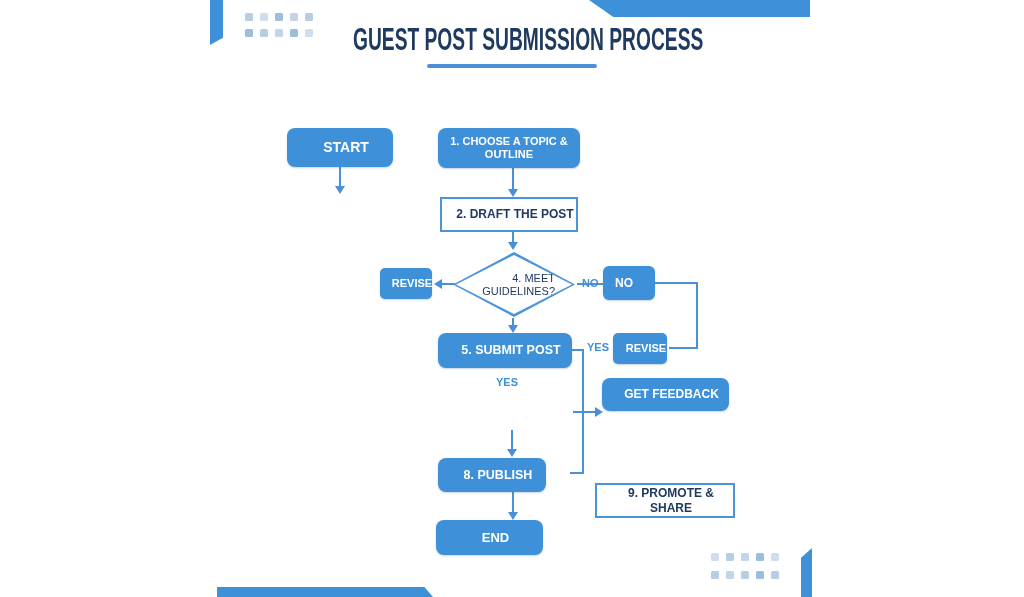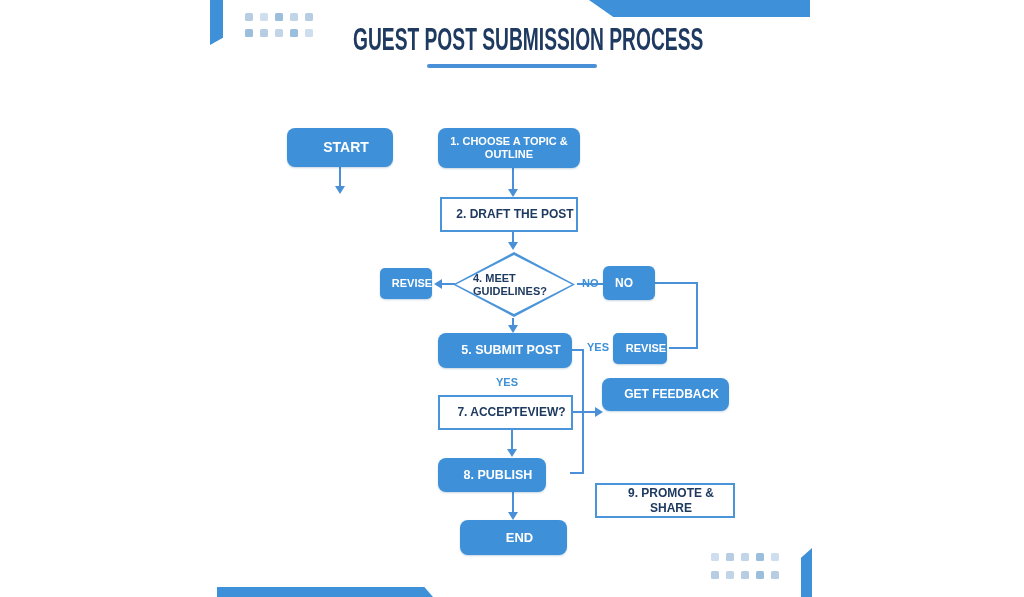--- a/index.html
+++ b/index.html
@@ -35,21 +35,21 @@
   }
   .blue-node{background:var(--blue);color:#ffffff;border-radius:8px;box-shadow:0 1px 2px rgba(40,90,140,.25);}
   .white-node{background:#ffffff;color:var(--navy);border:2px solid var(--outline);border-radius:0;}
   .edge-label{position:absolute;font-weight:700;color:var(--label);font-size:11px;}
   
   .diamond-outer{position:absolute;left:453px;top:252px;width:122px;height:65px;
     background:var(--outline);clip-path:polygon(50% 0,100% 50%,50% 100%,0 50%);}
   .diamond-inner{position:absolute;left:3px;top:3px;right:3px;bottom:3px;
     background:#ffffff;clip-path:polygon(50% 0,100% 50%,50% 100%,0 50%);
     display:flex;align-items:center;justify-content:center;}
-  .diamond-text{width:82px;text-align:left;font-weight:700;font-size:11px;color:var(--navy);line-height:1.15;}
+  .diamond-text{width:82px;text-align:right;font-weight:400;font-size:11px;color:var(--navy);line-height:1.15;}
   svg.wires{position:absolute;left:0;top:0;pointer-events:none;}
 </style>
 </head>
 <body>
 
 <div class="canvas" style="--blue: #3e90d8; --outline: #4a94da; --navy: #1f3a60; --line: #4a90d8; --label: #3e90d8;">
 
   <div class="shape tl-bar"></div>
   <div class="shape tr-bar"></div>
   <div class="shape bl-bar"></div>
@@ -142,33 +142,30 @@
   </div>
 
   <div class="edge-label" style="left:587px;top:341px;">YES</div>
 
   <div class="node blue-node" style="left:613px;top:333px;width:54px;height:31px;font-size:11px;border-radius:5px;">
     <span>REVISE</span>
   </div>
 
   <div class="edge-label" style="left:496px;top:376px;">YES</div>
 
-  <div class="node white-node" style="left:438px;top:395px;width:135px;height:35px;font-size:12px;">
-    <span>7. ACCEPTEVIEW?</span>
-  </div>
 
   <div class="node blue-node" style="left:602px;top:378px;width:127px;height:33px;font-size:12px;">
     <span>GET FEEDBACK</span>
   </div>
 
   <div class="node blue-node" style="left:438px;top:458px;width:108px;height:34px;font-size:12.5px;text-align:right;">
     <span>8. PUBLISH</span>
   </div>
 
   <div class="node white-node" style="left:595px;top:483px;width:140px;height:35px;font-size:12px;">
     <span>9. PROMOTE &amp; SHARE</span>
   </div>
 
-  <div class="node blue-node" style="left:460px;top:520px;width:107px;height:35px;font-size:13px;">
+  <div class="node blue-node" style="left:436px;top:520px;width:107px;height:35px;font-size:13px;">
     <span>END</span>
   </div>
 
 </div>
 
 </body></html>

